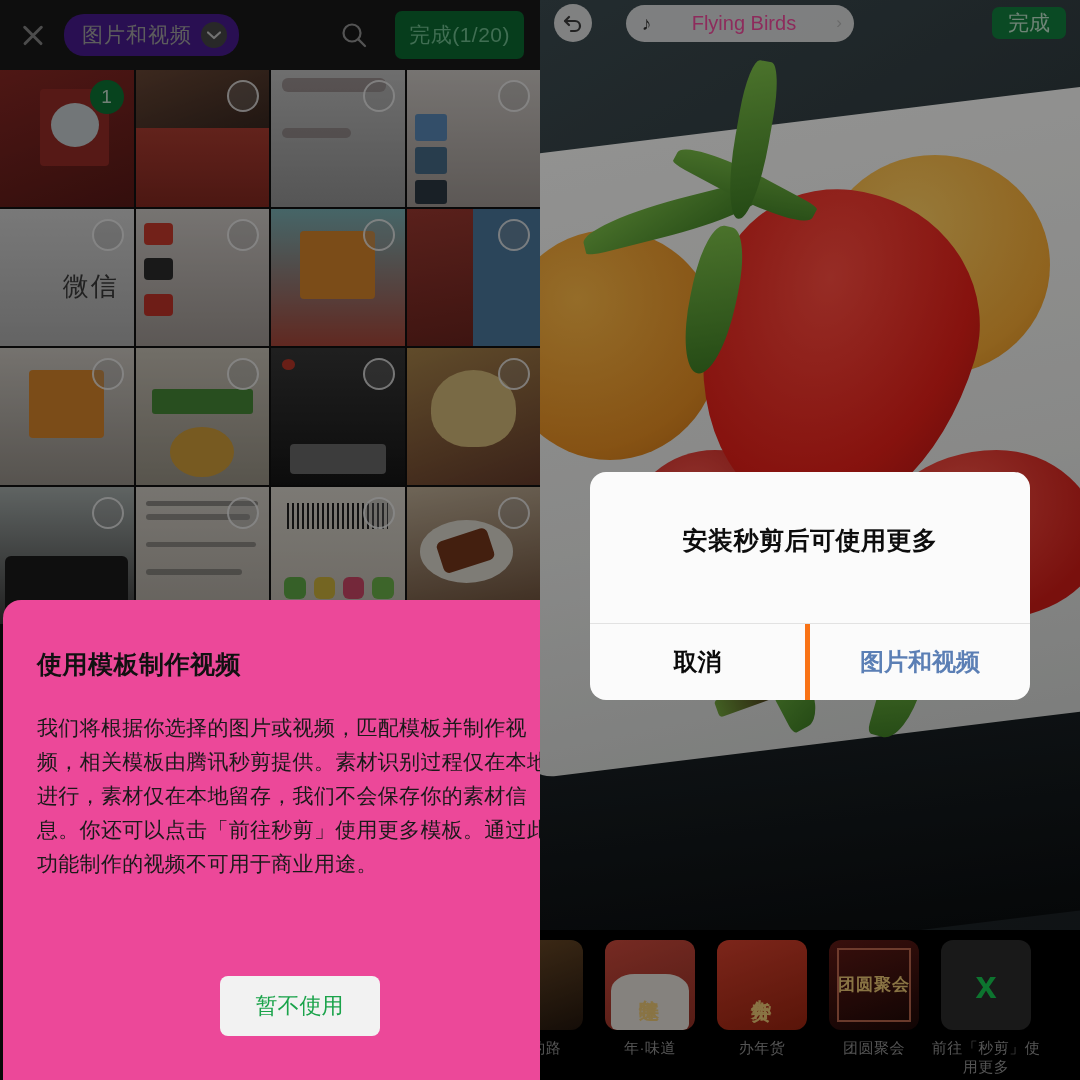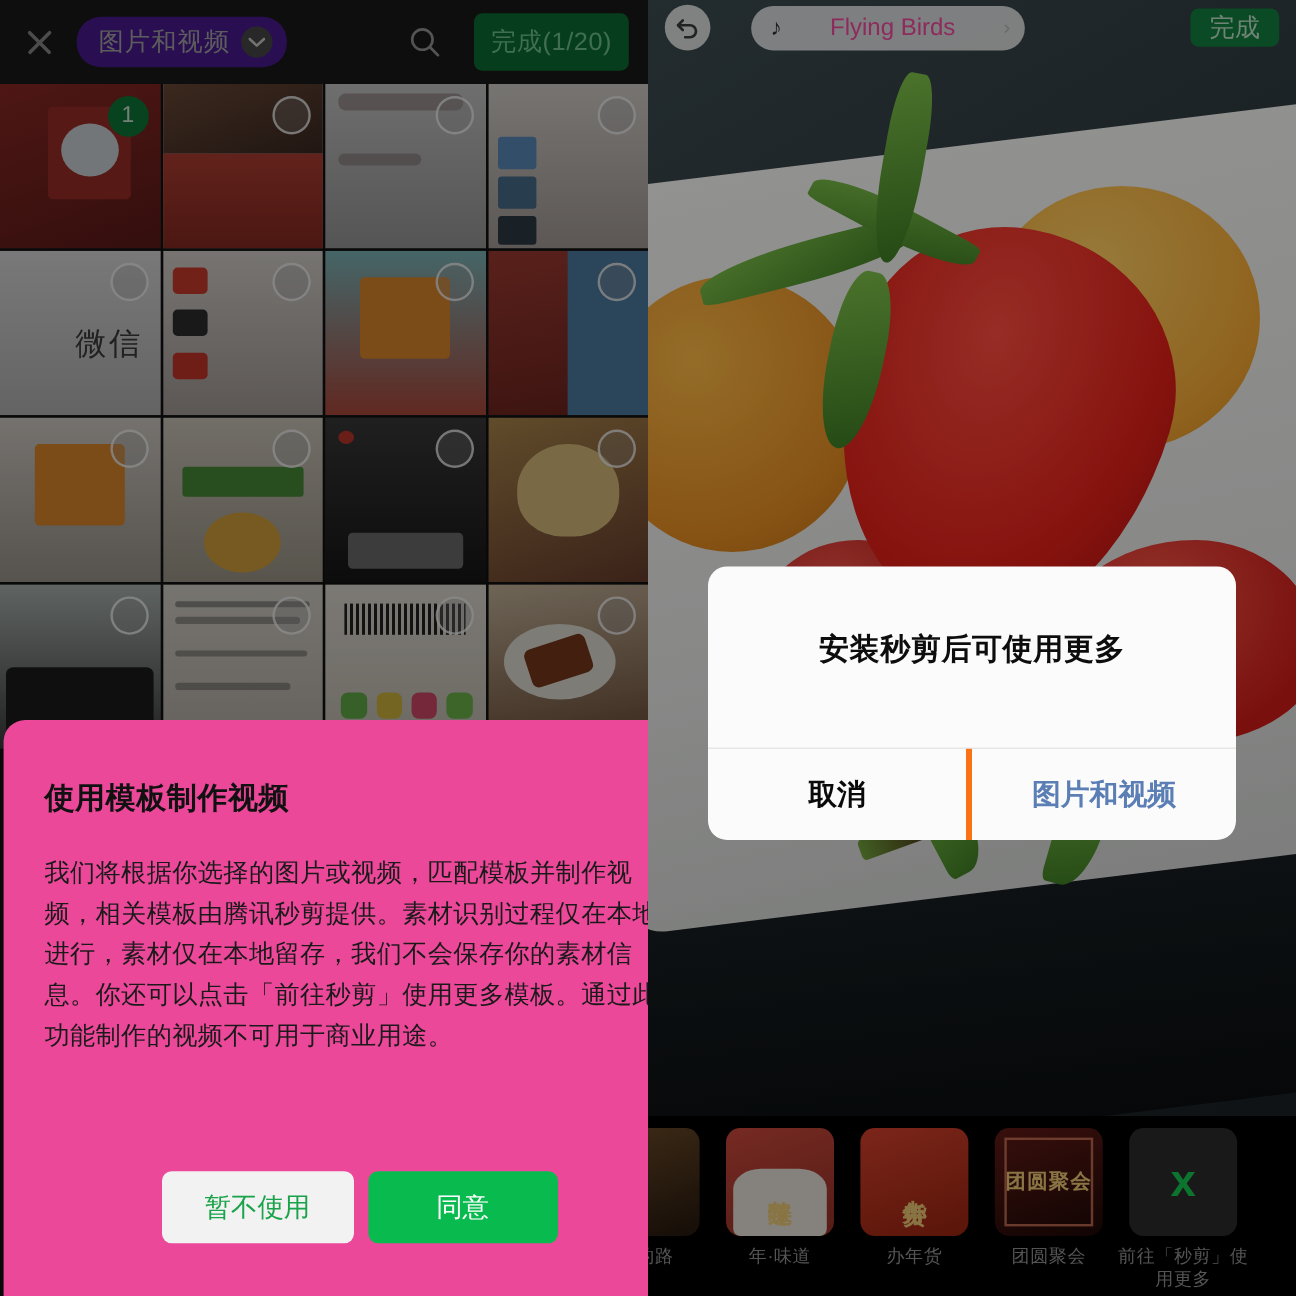--- a/index.html
+++ b/index.html
@@ -412,21 +412,20 @@
       </div>
       <div class="done-btn-left">完成(1/20)</div>
     </div>
 
     <div class="dim-left"></div>
     <div class="sheet">
       <h2>使用模板制作视频</h2>
       <p>我们将根据你选择的图片或视频，匹配模板并制作视频，相关模板由腾讯秒剪提供。素材识别过程仅在本地进行，素材仅在本地留存，我们不会保存你的素材信息。你还可以点击「前往秒剪」使用更多模板。通过此功能制作的视频不可用于商业用途。</p>
       <div class="sheet-actions">
         <div class="btn-ghost">暂不使用</div>
-        <div class="btn-primary">同意</div>
       </div>
     </div>
   </div>
 
   <div class="panel-right">
 
     <div class="photo-bg">
       <div class="sky"></div>
       <div class="tray-shadow"></div>
       <div class="tray"></div>

